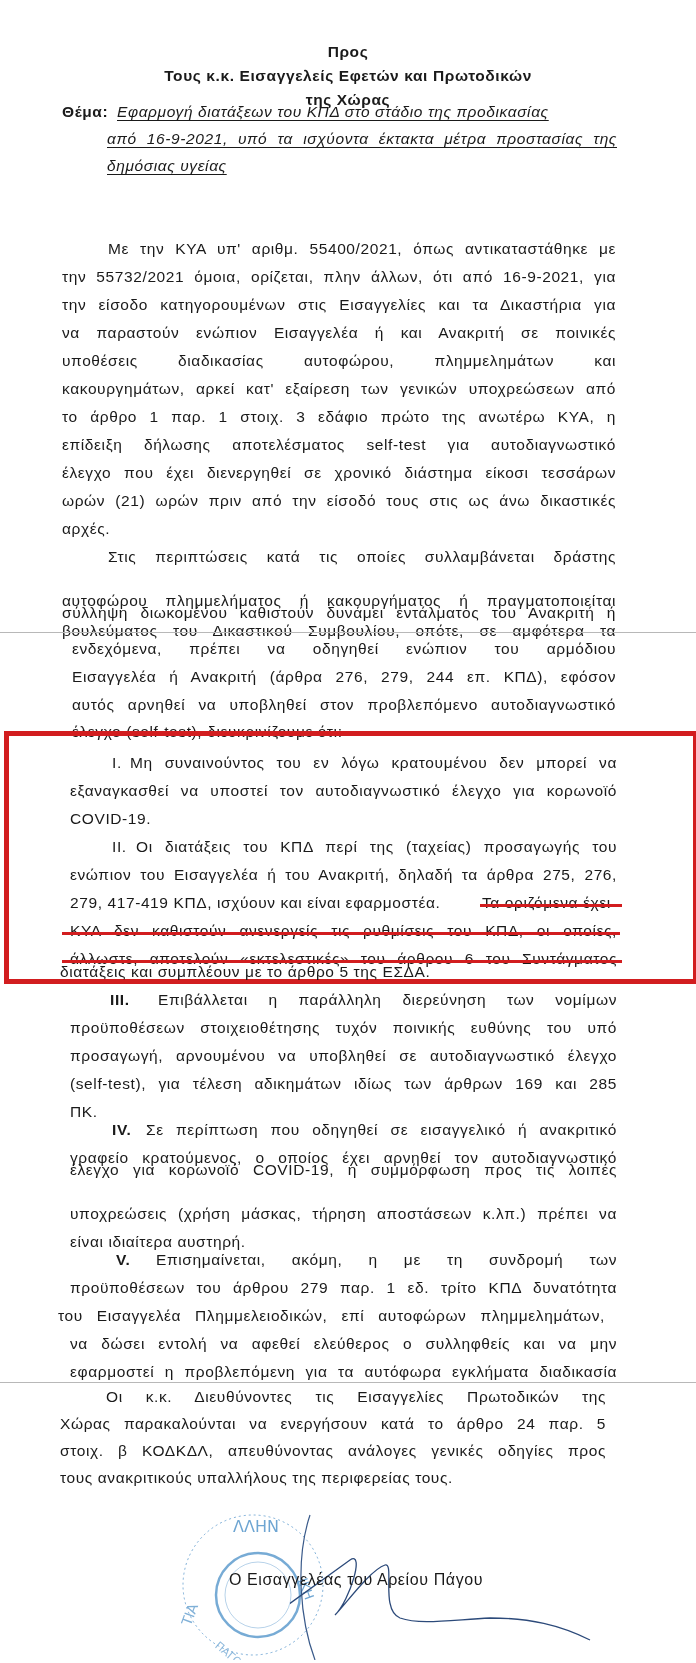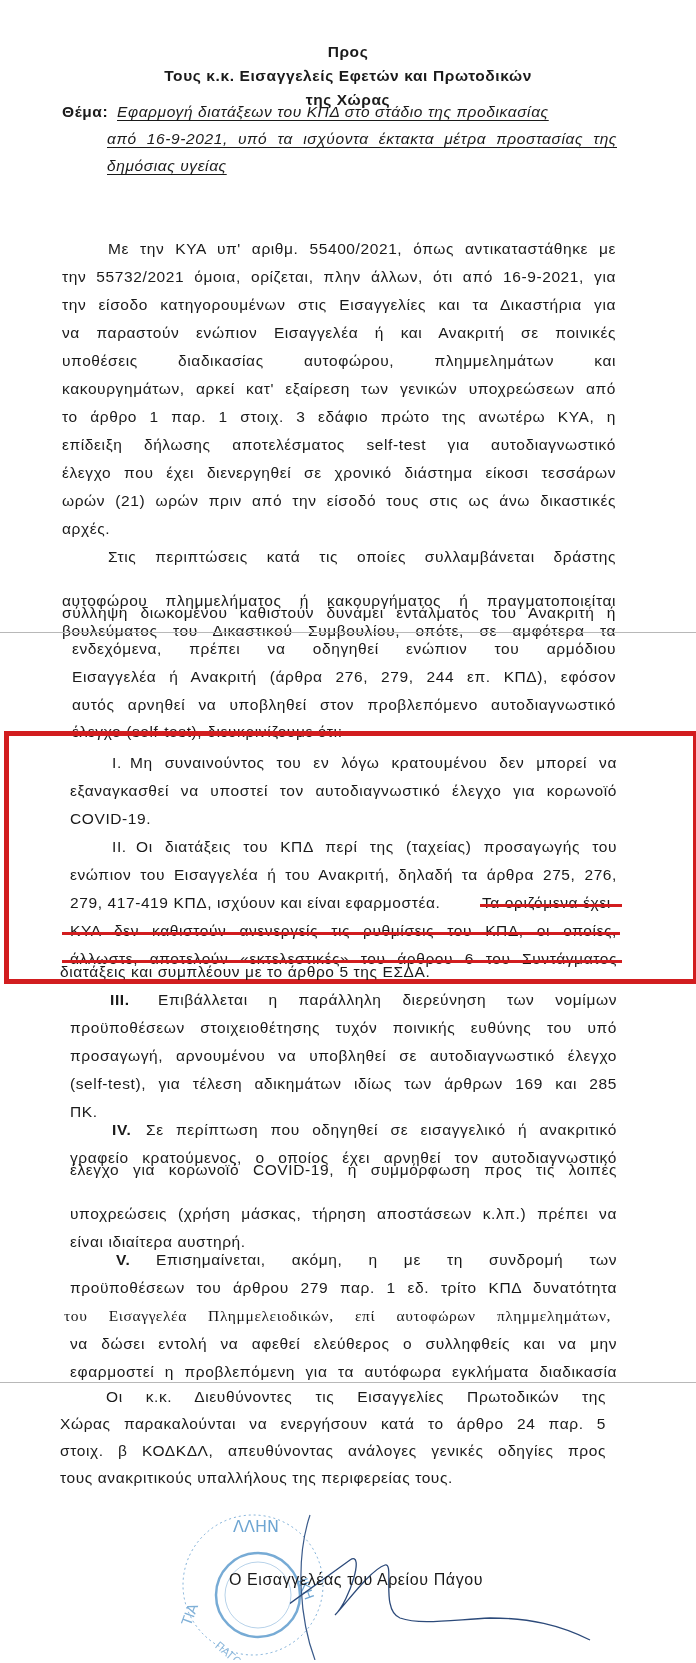--- a/index.html
+++ b/index.html
@@ -97,21 +97,21 @@
   <div class="ln just" style="left:70px; width:547px; top:1148px;">γραφείο κρατούμενος, ο οποίος έχει αρνηθεί τον αυτοδιαγνωστικό</div>
   <div class="ln just" style="left:70px; width:547px; top:1160px;">έλεγχο για κορωνοϊό COVID-19, η συμμόρφωση προς τις λοιπές</div>
   <div class="ln just" style="left:70px; width:547px; top:1204px;">υποχρεώσεις (χρήση μάσκας, τήρηση αποστάσεων κ.λπ.) πρέπει να</div>
   <div class="ln" style="left:70px; top:1232px;">είναι ιδιαίτερα αυστηρή.</div>
 </div>
 
 <div>
   <span class="ln bold" style="left:116px; top:1250px;">V.</span>
   <div class="ln just" style="left:156px; width:461px; top:1250px;">Επισημαίνεται, ακόμη, η με τη συνδρομή των</div>
   <div class="ln just" style="left:70px; width:547px; top:1278px;">προϋποθέσεων του άρθρου 279 παρ. 1 εδ. τρίτο ΚΠΔ δυνατότητα</div>
-  <div class="ln just" style="left:64px; width:547px; top:1306px;font-family:Liberation Serif, serif;">του Εισαγγελέα Πλημμελειοδικών, επί αυτοφώρων πλημμελημάτων,</div>
+  <div class="ln just" style="left:58px; width:547px; top:1306px;">του Εισαγγελέα Πλημμελειοδικών, επί αυτοφώρων πλημμελημάτων,</div>
   <div class="ln just" style="left:70px; width:547px; top:1334px;">να δώσει εντολή να αφεθεί ελεύθερος ο συλληφθείς και να μην</div>
   <div class="ln just" style="left:70px; width:547px; top:1362px;">εφαρμοστεί η προβλεπόμενη για τα αυτόφωρα εγκλήματα διαδικασία</div>
 </div>
 
 <div class="sep" style="top:1382px;"></div>
 
 <div>
   <div class="ln just" style="left:106px; width:500px; top:1387px;">Οι κ.κ. Διευθύνοντες τις Εισαγγελίες Πρωτοδικών της</div>
   <div class="ln just" style="left:60px; width:546px; top:1414px;">Χώρας παρακαλούνται να ενεργήσουν κατά το άρθρο 24 παρ. 5</div>
   <div class="ln just" style="left:60px; width:546px; top:1441px;">στοιχ. β ΚΟΔΚΔΛ, απευθύνοντας ανάλογες γενικές οδηγίες προς</div>

